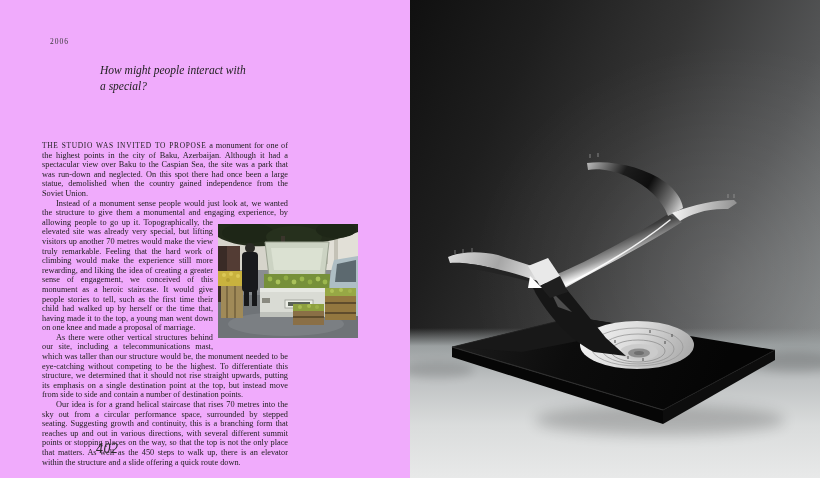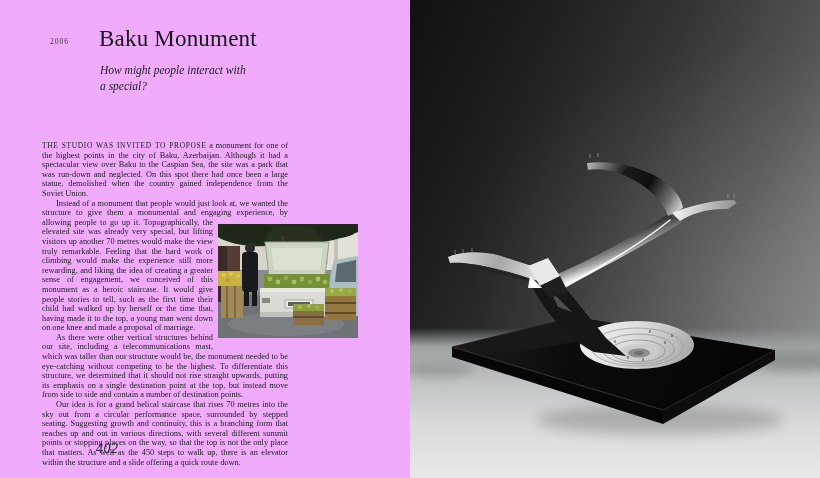--- a/index.html
+++ b/index.html
@@ -29,26 +29,25 @@
     background:radial-gradient(90% 70% at 78% 58%, rgba(255,255,255,0.10), rgba(255,255,255,0) 70%);}
   .photo-table{position:absolute;left:0;bottom:0;width:410px;height:150px;
     background:linear-gradient(to bottom, rgba(151,155,156,0) 0%, #9ba0a1 12%, #bfc2c3 35%, #dadcdc 65%, #e8e9e9 100%);}
   .sculpture{position:absolute;left:0;top:0;}
 </style>
 </head>
 <body>
 
 <div class="page-left">
   <div class="year">2006</div>
-  <div class="title">Baku Monument</div>
   <div class="subtitle">How might people interact with a special?</div>
 
   <div class="bodycol">
     <p><span class="lead-in">THE STUDIO WAS INVITED TO PROPOSE</span><span> a monument for one of the highest points in the city of Baku, Azerbaijan. Although it had a spectacular view over Baku to the Caspian Sea, the site was a park that was run-down and neglected. On this spot there had once been a large statue, demolished when the country gained independence from the Soviet Union.</span></p>
-    <p class="indent"><span>Instead of a monument that people would just look at, we wanted the structure to give them a monumental and engaging experience, by allowing </span><span class="market-photo">
+    <p class="indent"><span>Instead of a monument sense people would just look at, we wanted the structure to give them a monumental and engaging experience, by allowing </span><span class="market-photo">
           <svg width="140" height="114" viewBox="0 0 140 114" xmlns="http://www.w3.org/2000/svg">
 
         <rect x="0" y="0" width="140" height="46" fill="#d6d4cb"></rect>
         <rect x="92" y="4" width="48" height="42" fill="#e2e0d7"></rect>
         <rect x="96" y="6" width="4" height="34" fill="#c4c2b6"></rect>
         <rect x="106" y="6" width="4" height="34" fill="#c4c2b6"></rect>
         <rect x="116" y="6" width="4" height="34" fill="#c4c2b6"></rect>
 
         <path d="M0,0 H140 V8 C120,16 98,22 72,18 C46,26 14,22 0,13 Z" fill="#222a1a"></path>
         <ellipse cx="30" cy="9" rx="26" ry="10" fill="#1e2617"></ellipse>

